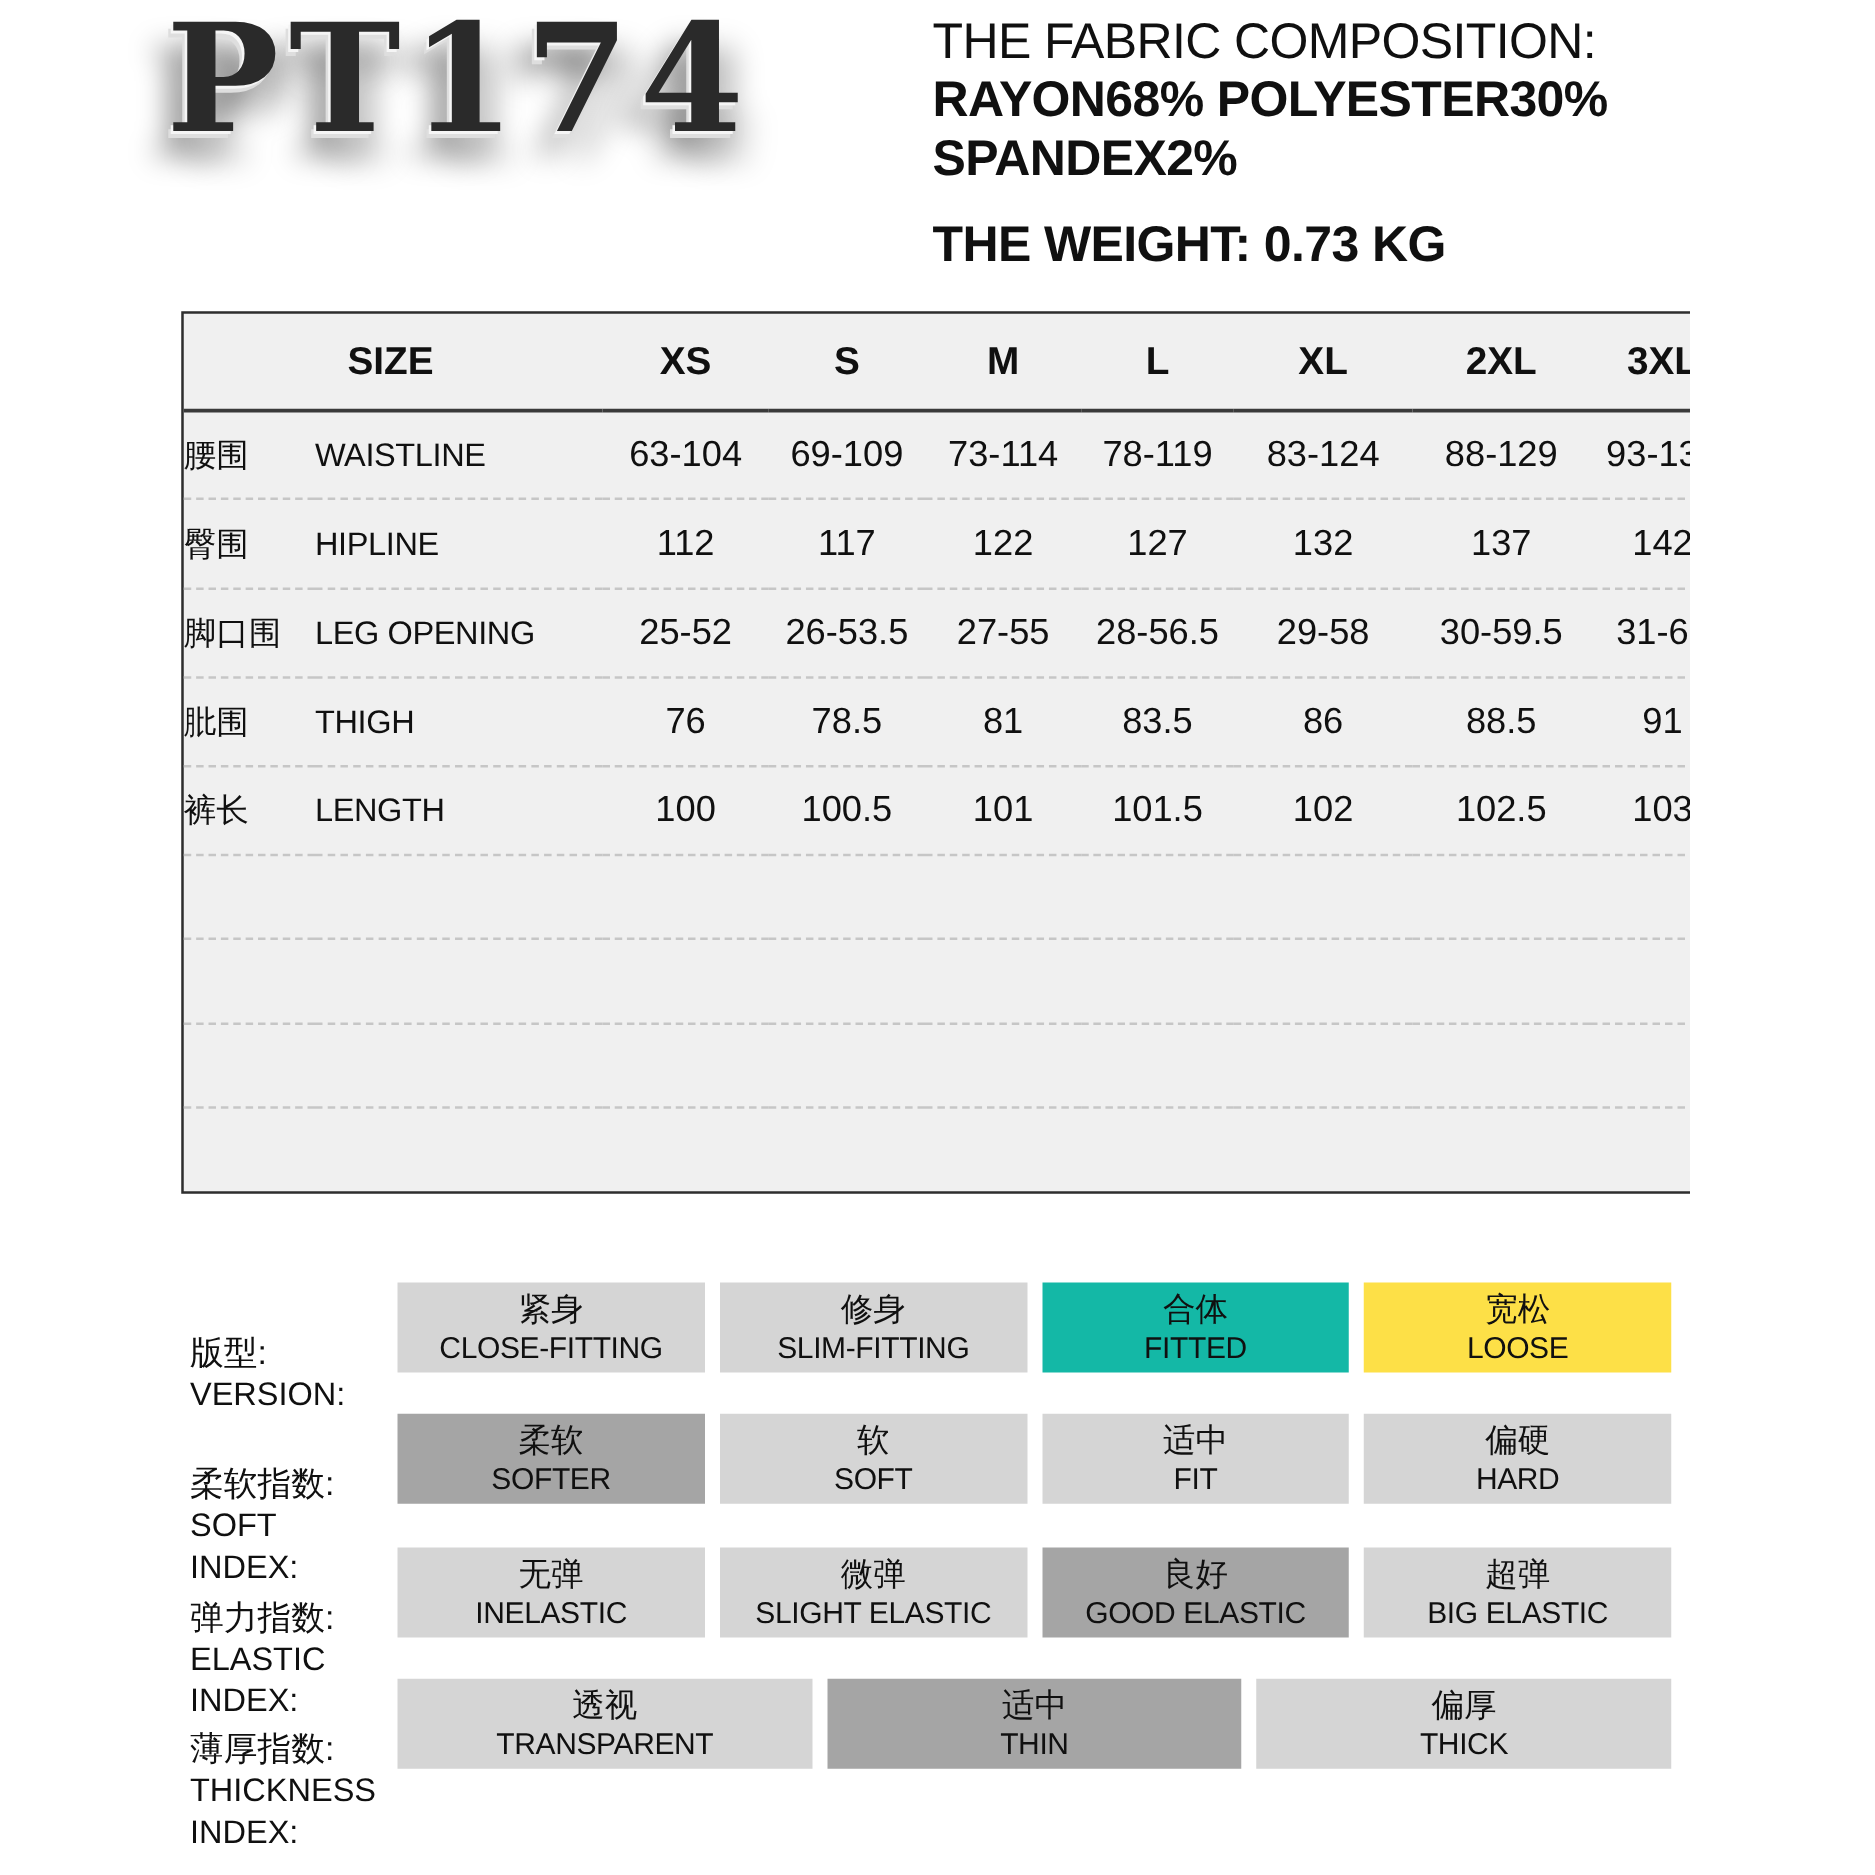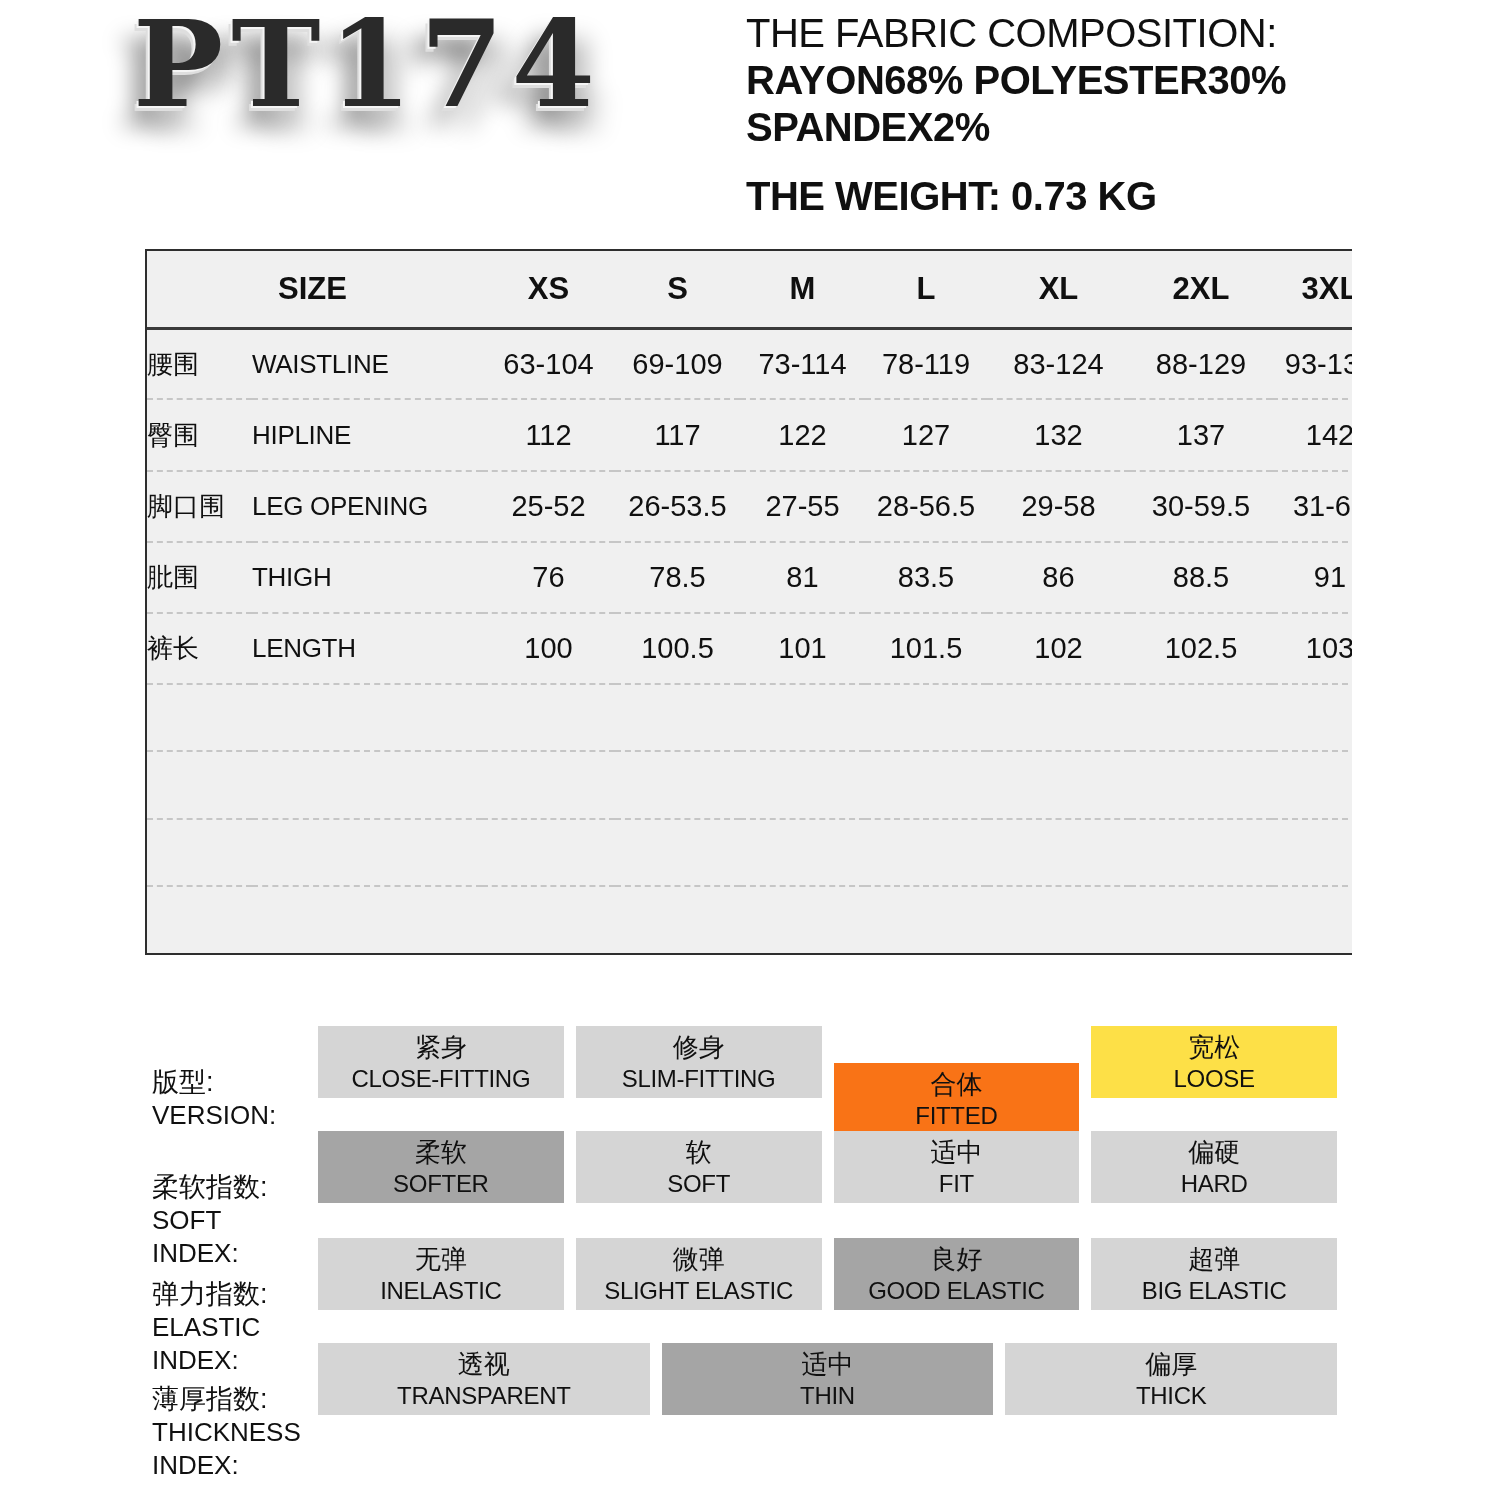--- a/index.html
+++ b/index.html
@@ -181,21 +181,21 @@
           </div>
           <div class="attr-options">
             <div class="attr-option" style="background: rgb(213, 213, 213);">
               <div class="opt-cn">紧身</div>
               <div class="opt-en">CLOSE-FITTING</div>
             </div>
             <div class="attr-option" style="background: rgb(213, 213, 213);">
               <div class="opt-cn">修身</div>
               <div class="opt-en">SLIM-FITTING</div>
             </div>
-            <div class="attr-option" style="background: #f97316; margin-top: 37px;">
+            <div class="attr-option" style="background: #14b8a6;">
               <div class="opt-cn">合体</div>
               <div class="opt-en">FITTED</div>
             </div>
             <div class="attr-option selected" style="background: #fde047;">
               <div class="opt-cn">宽松</div>
               <div class="opt-en">LOOSE</div>
             </div>
           </div>
         </div>
         <div class="attr-row">

